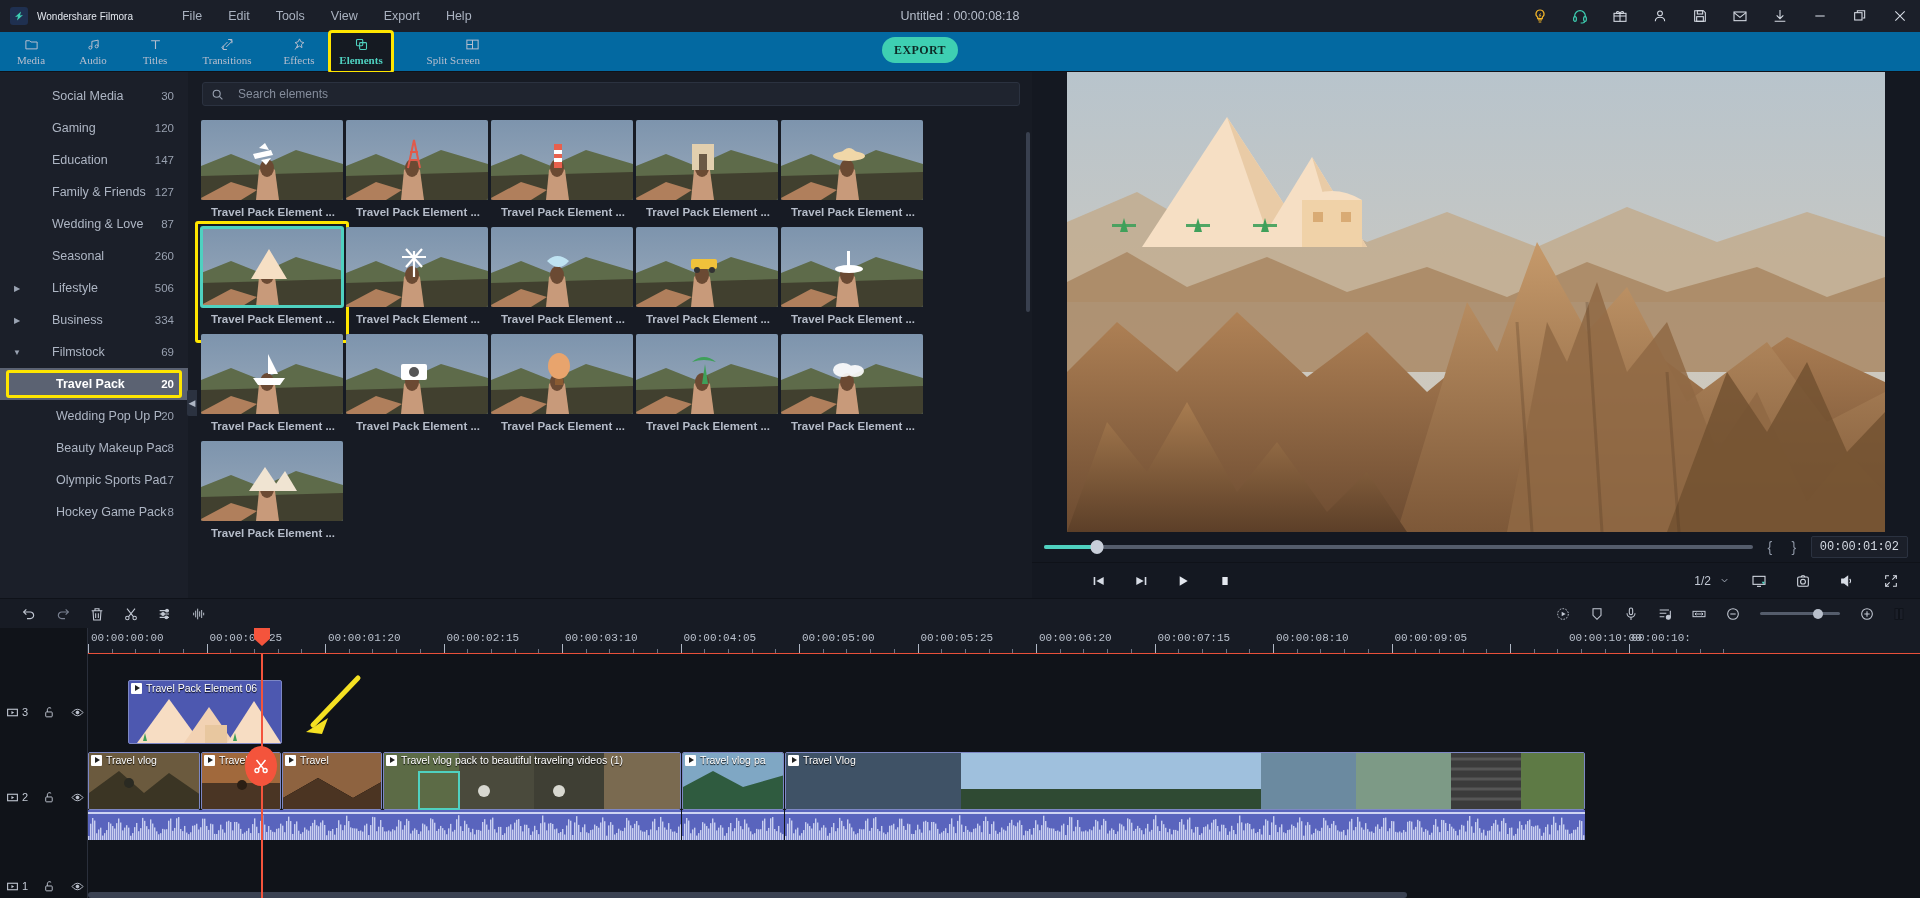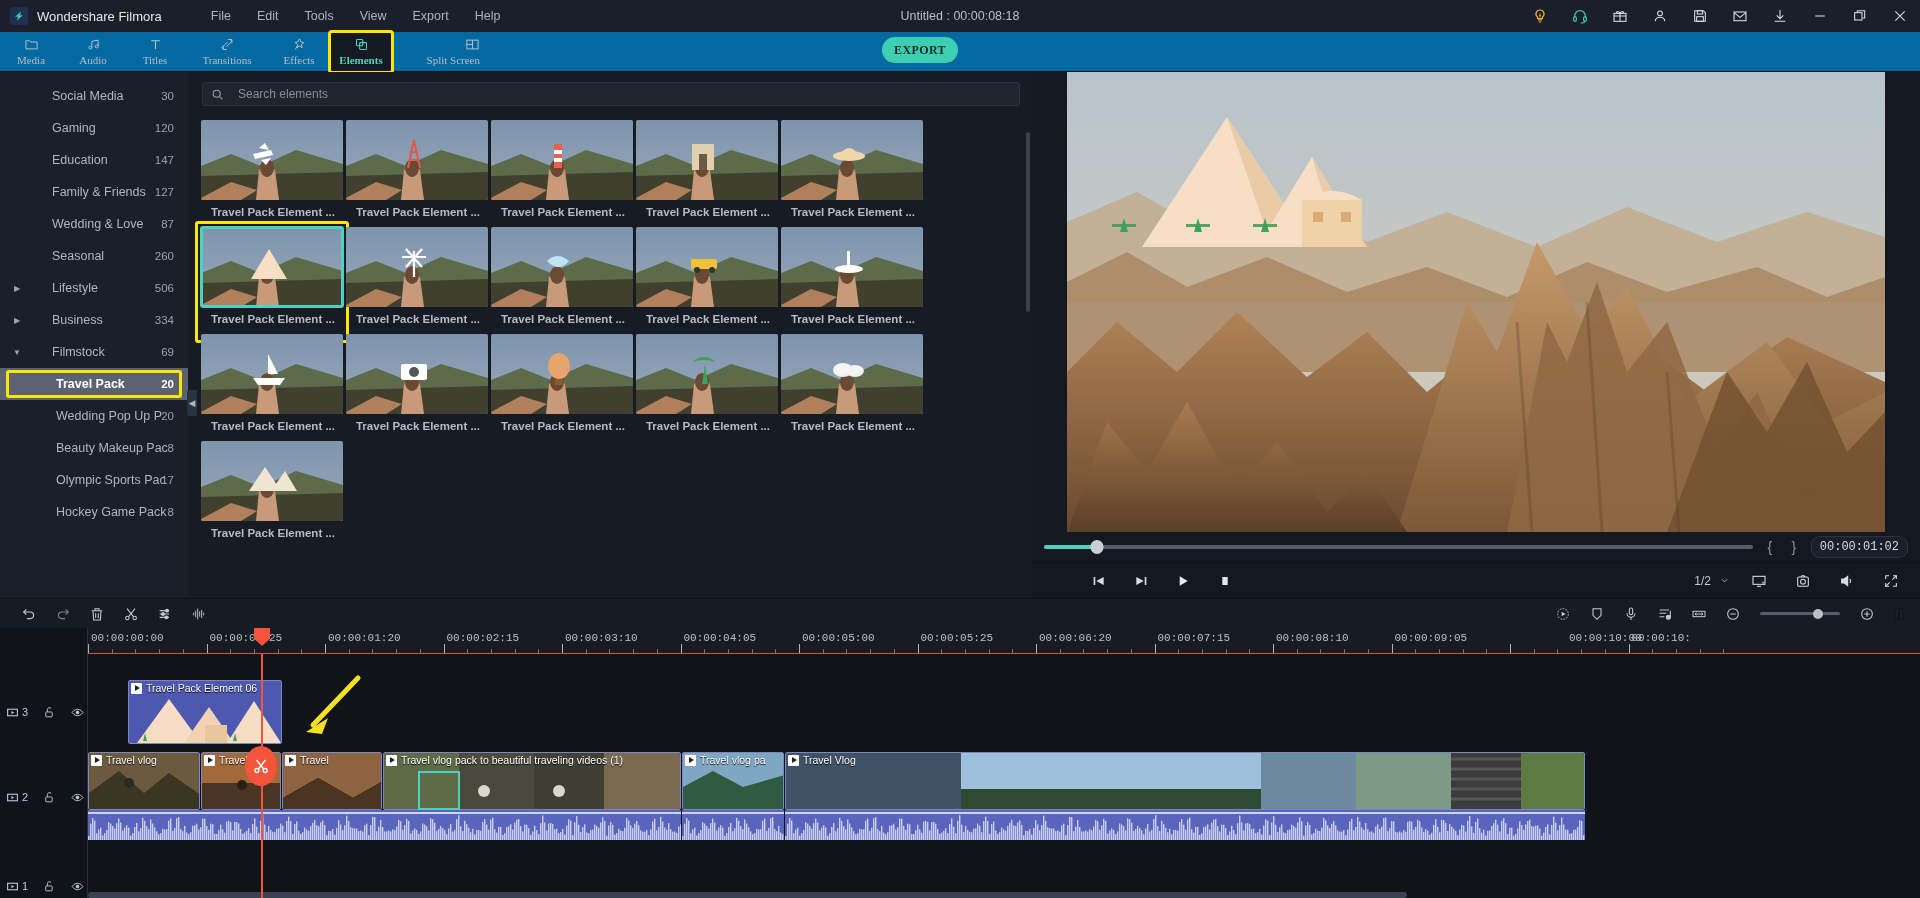--- a/index.html
+++ b/index.html
@@ -6,21 +6,21 @@
   html,body { width:1920px; height:898px; overflow:hidden; background:#15181f;
     font-family:"Liberation Sans", sans-serif; color:#c9cfda; }
   .app { position:relative; width:1920px; height:898px; display:flex; flex-direction:column; }
 
   
   .titlebar { height:32px; background:#1b1f29; display:flex; align-items:center;
      position:relative; flex:0 0 32px; }
   .logo { width:18px; height:18px; margin-left:10px; background:#1f3050; border-radius:3px;
      display:flex; align-items:center; justify-content:center; }
   .logo svg { width:12px; height:12px; }
-  .appname { margin-left:9px; font-size:13px; color:#e4e8ef; }
+  .appname { margin-left:9px; font-size:10px; color:#e4e8ef; }
   .menus { display:flex; margin-left:36px; gap:0px; }
   .menus .mi { font-size:12.5px; color:#aab2c0; padding:4px 13px; border-radius:3px; cursor:default; }
   .doctitle { position:absolute; left:50%; transform:translateX(-50%); font-size:12.5px; color:#b8bfcc; }
   .syswrap { position:absolute; right:0; top:0; height:32px; display:flex; align-items:center; gap:0; }
   .sysbtn { width:40px; height:32px; display:flex; align-items:center; justify-content:center; cursor:default; }
   .sysbtn svg { width:16px; height:16px; }
 
   
   .ribbon { height:40px; background:#0369a1; display:flex; align-items:center;
      position:relative; flex:0 0 40px; border-bottom:1px solid #0f1219;font-family:Liberation Serif, serif; }
@@ -87,21 +87,21 @@
      position:relative; }
   .canvas-wrap { flex:1 1 auto; display:flex; align-items:flex-start; justify-content:center;
      padding-top:0px; }
   .canvas { width:818px; height:460px; position:relative; overflow:hidden; background:#8a6a52; }
   .seekrow { height:30px; display:flex; align-items:center; padding:0 12px; gap:10px; }
   .track { flex:1 1 auto; height:4px; background:#555d6c; border-radius:2px; position:relative; }
   .track .fill { position:absolute; left:0; top:0; height:4px; width:7.5%; background:#4fd1c0; border-radius:2px;}
   .track .knob { position:absolute; left:7.5%; top:-5px; width:13px; height:14px; background:#c9cfda;
      border-radius:7px; transform:translateX(-50%); }
   .brace { font-size:14px; color:#8d95a4; width:14px; text-align:center; cursor:default;}
-  .tcode { background:#1b1f29; border:1px solid #2b3240; border-radius:9px; padding:3px 8px;
+  .tcode { background:#1b1f29; border:1px solid #2b3240; border-radius:2px; padding:3px 8px;
      font-size:12px; color:#d5dae3; font-family:"Liberation Mono", monospace; }
   .ctrlrow { height:36px; border-top:1px solid #0f1219; display:flex; align-items:center;
      padding:0 12px; position:relative; }
   .pbtn { width:42px; height:30px; display:flex; align-items:center; justify-content:center; cursor:default; }
   .pbtn svg { width:16px; height:16px; }
   .cright { position:absolute; right:8px; display:flex; align-items:center; gap:2px; }
   .ratio { display:flex; align-items:center; gap:8px; font-size:12px; color:#c2c8d4;
      padding:2px 6px; cursor:default; }
 
   

